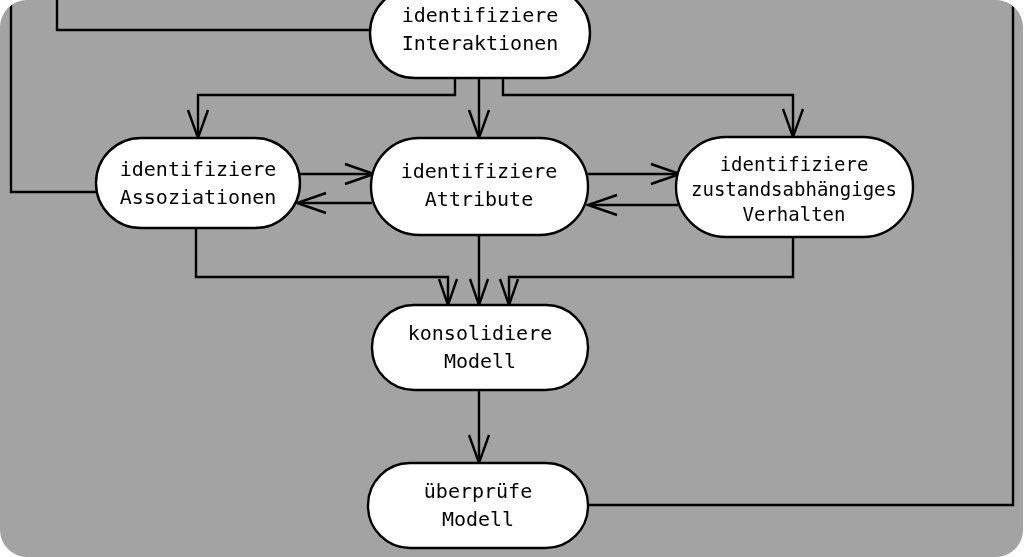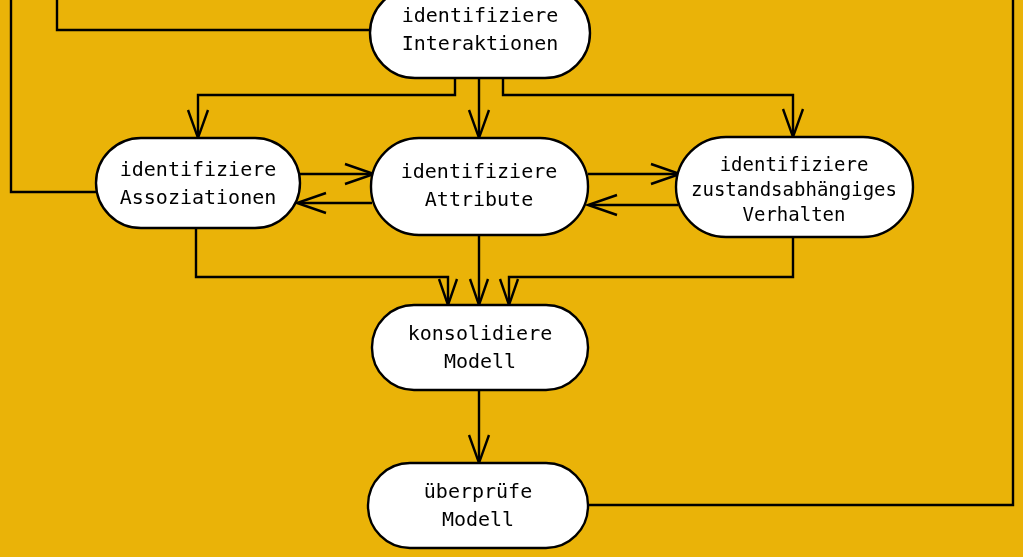--- a/index.html
+++ b/index.html
@@ -5,23 +5,24 @@
 <style>
   html, body {
     margin: 0;
     padding: 0;
     background: #ffffff;
   }
   #canvas {
     position: relative;
     width: 1023px;
     height: 557px;
-    background: #eab308;
+    background: #a3a3a3;
     overflow: hidden;
     font-family: "DejaVu Sans Mono", "Liberation Mono", monospace;
+    border-radius: 27px;
   }
   #diagram-svg {
     position: absolute;
     left: 0;
     top: 0;
     width: 1024px;
     height: 557px;
     display: block;
   }
   .node-shape {

